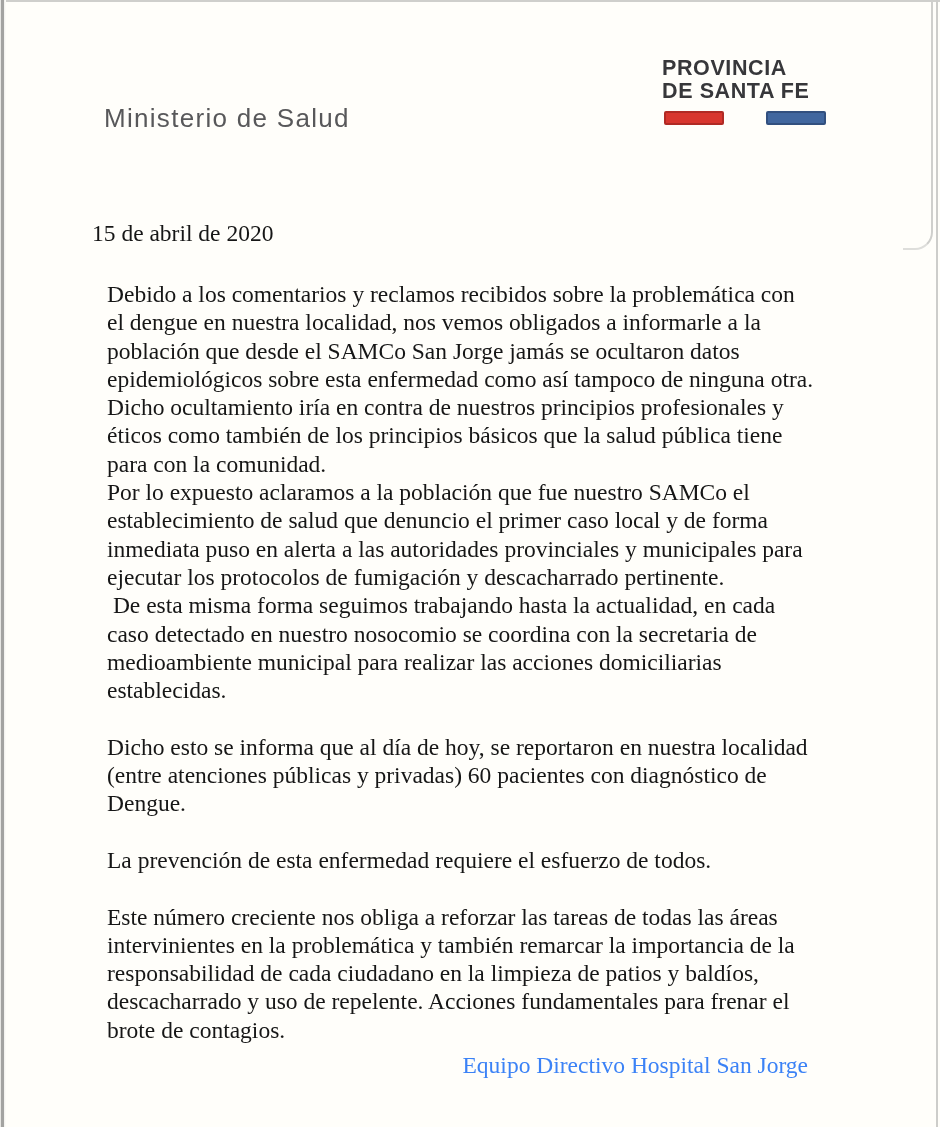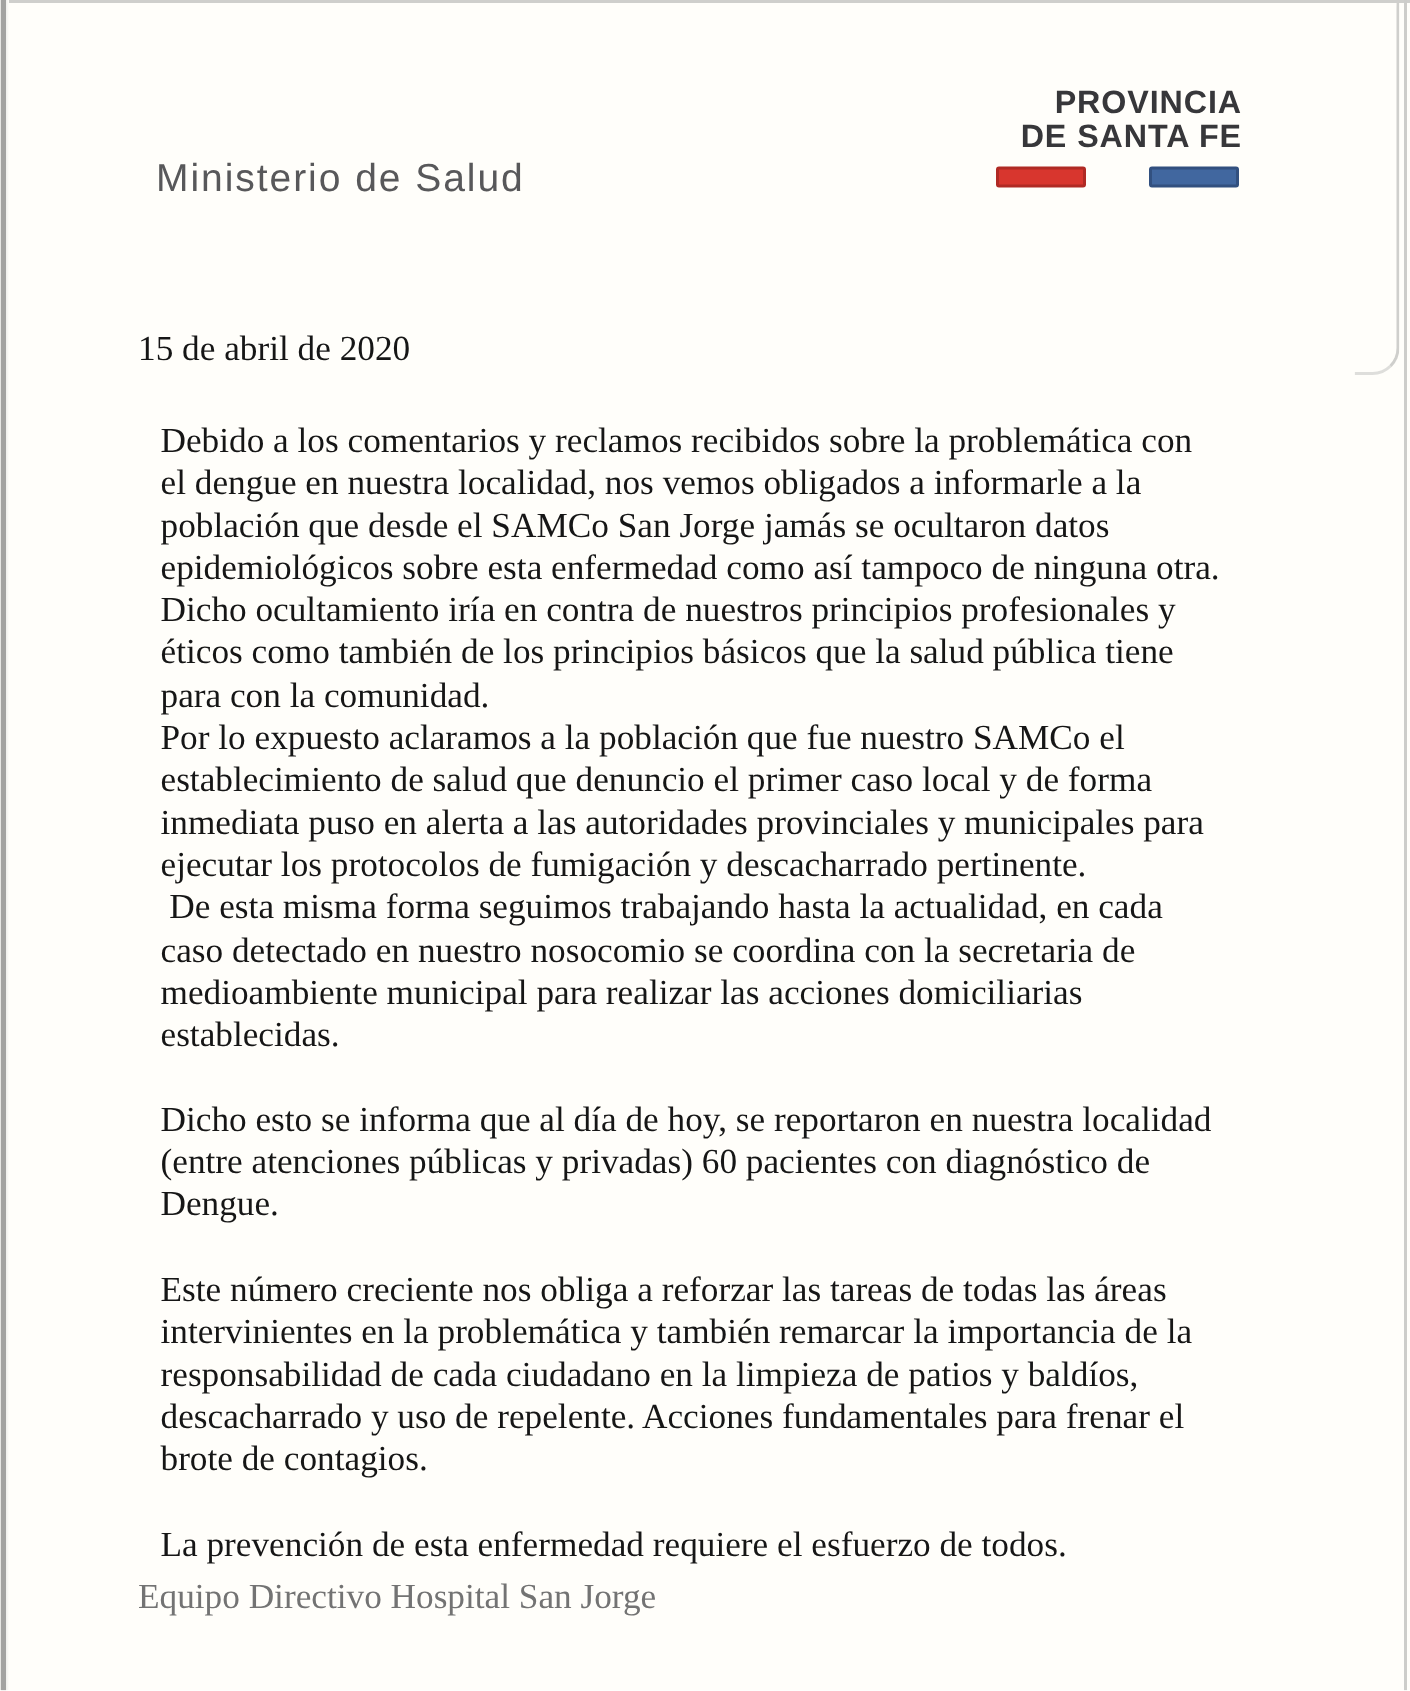--- a/index.html
+++ b/index.html
@@ -35,21 +35,21 @@
     border-bottom-right-radius: 18px;
   }
   
   .ministry {
     position: absolute; left: 104px; top: 103px;
     font-family: "Liberation Sans", sans-serif;
     font-size: 26px; letter-spacing: 1.3px; color: #58585a;
   }
   .logo {
     position: absolute; left: 662px; top: 57px; width: 166px;
-    text-align: right;
+    text-align: left;
   }
   .logo-text {
     font-family: "Liberation Sans", sans-serif;
     font-weight: 700; font-size: 21.5px; line-height: 23px;
     color: #37373a; letter-spacing: 0.6px;
   }
   .logo-bars {
     margin-top: 8px;
     display: flex; justify-content: space-between; padding: 0 2px;
   }
@@ -65,22 +65,22 @@
     position: absolute; left: 92px; top: 265px; width: 815px;
     font-size: 23.5px; line-height: 28.3px; color: #161616;
   }
   .letter-body p {
     margin: 15px;
     white-space: pre-wrap;
   }
   .letter-body p + p { margin-top: 28.3px; }
   .signature {
     position: absolute; left: 92px; top: 1052px; width: 716px;
-    text-align: left;
-    font-size: 23.5px; color: #737373;
+    text-align: right;
+    font-size: 23.5px; color: #3b82f6;
   }
 </style>
 </head>
 <body>
 
 <div class="page">
 
   <div class="edge-top"></div>
   <div class="edge-left"></div>
   <div class="edge-right"></div>
@@ -113,23 +113,23 @@
 establecimiento de salud que denuncio el primer caso local y de forma
 inmediata puso en alerta a las autoridades provinciales y municipales para
 ejecutar los protocolos de fumigación y descacharrado pertinente.
  De esta misma forma seguimos trabajando hasta la actualidad, en cada
 caso detectado en nuestro nosocomio se coordina con la secretaria de
 medioambiente municipal para realizar las acciones domiciliarias
 establecidas.</p>
     <p>Dicho esto se informa que al día de hoy, se reportaron en nuestra localidad
 (entre atenciones públicas y privadas) 60 pacientes con diagnóstico de
 Dengue.</p>
+    <p>La prevención de esta enfermedad requiere el esfuerzo de todos.</p>
     <p>Este número creciente nos obliga a reforzar las tareas de todas las áreas
 intervinientes en la problemática y también remarcar la importancia de la
 responsabilidad de cada ciudadano en la limpieza de patios y baldíos,
 descacharrado y uso de repelente. Acciones fundamentales para frenar el
 brote de contagios.</p>
-    <p>La prevención de esta enfermedad requiere el esfuerzo de todos.</p>
   </div>
 
   <div class="signature">Equipo Directivo Hospital San Jorge</div>
 
 </div>
 
 </body></html>

